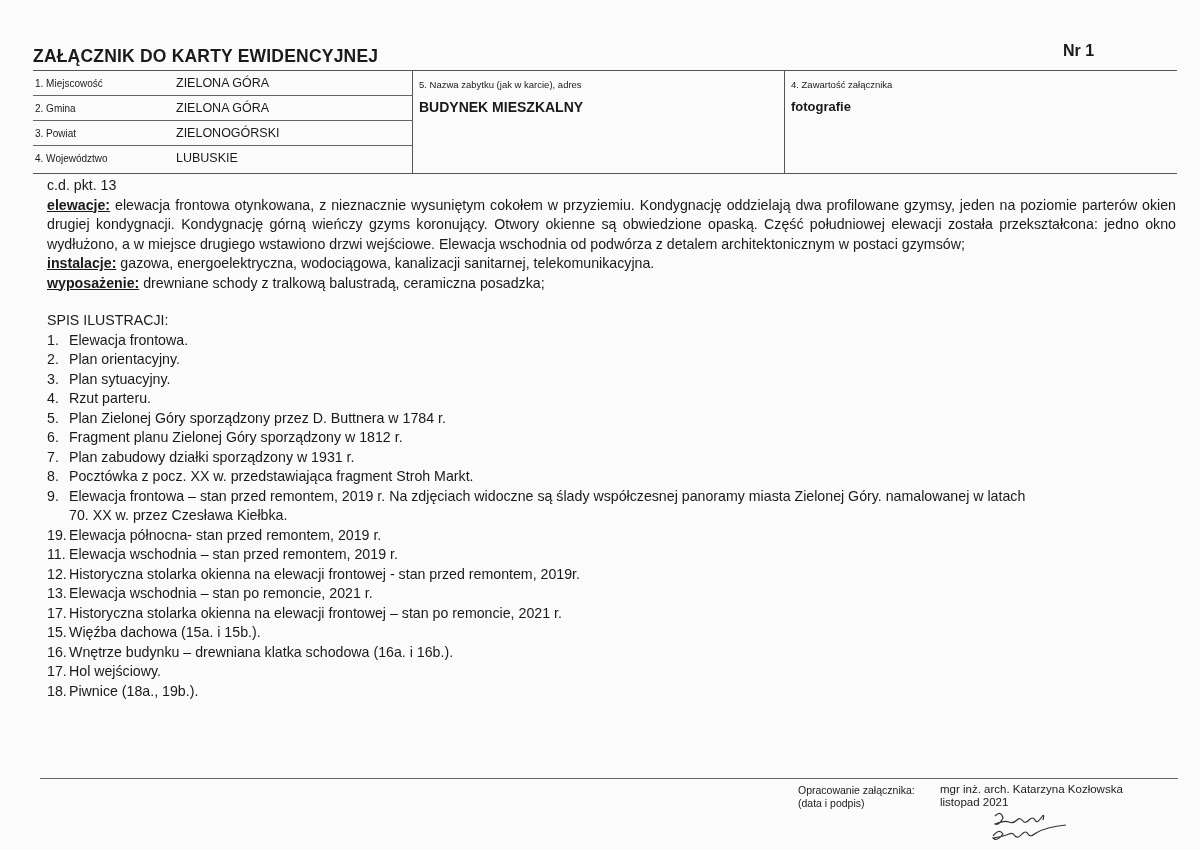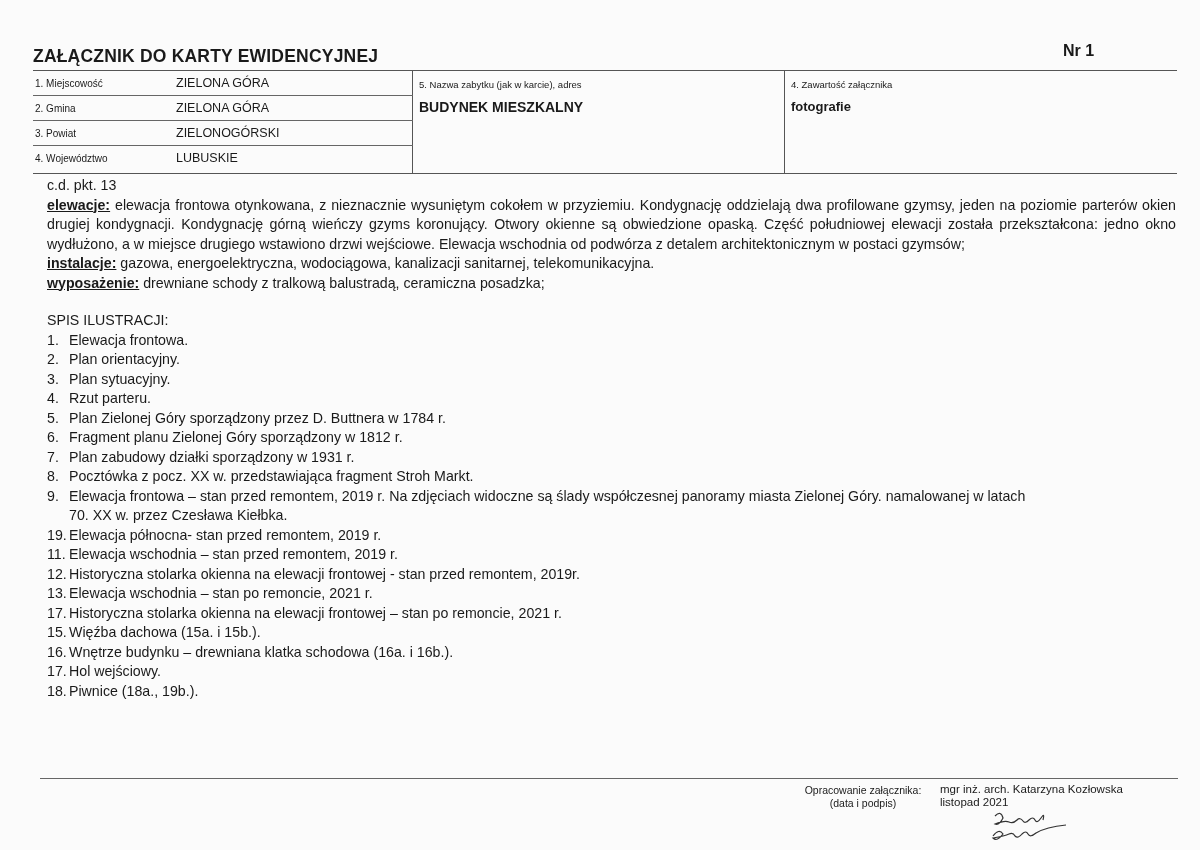--- a/index.html
+++ b/index.html
@@ -46,21 +46,21 @@
     .spis-title { margin-top: 18px; font-weight: normal; }
     .list { list-style: none; margin: 0; padding: 0; }
     .list li { position: relative; padding-left: 22px; }
     .list li .num { position: absolute; left: 0; }
     .bottom-line {
       position: absolute; left: 40px; top: 778px; width: 1138px; height: 0;
       border-top: 1.5px solid #666;
     }
     .prep-label {
       position: absolute; left: 798px; top: 784px; width: 130px;
-      font-size: 10.5px; text-align: center; line-height: 13px;
+      font-size: 10.5px; text-align: left; line-height: 13px;
     }
     .prep-author { position: absolute; left: 940px; top: 783px; font-size: 11.5px; line-height: 13px; }
     .signature { position: absolute; left: 985px; top: 808px; width: 110px; height: 40px; }
   </style>
 </head>
 <body>
 
 <div class="page">
   <div class="title">ZAŁĄCZNIK DO KARTY EWIDENCYJNEJ</div>
   <div class="nr">Nr 1</div>

